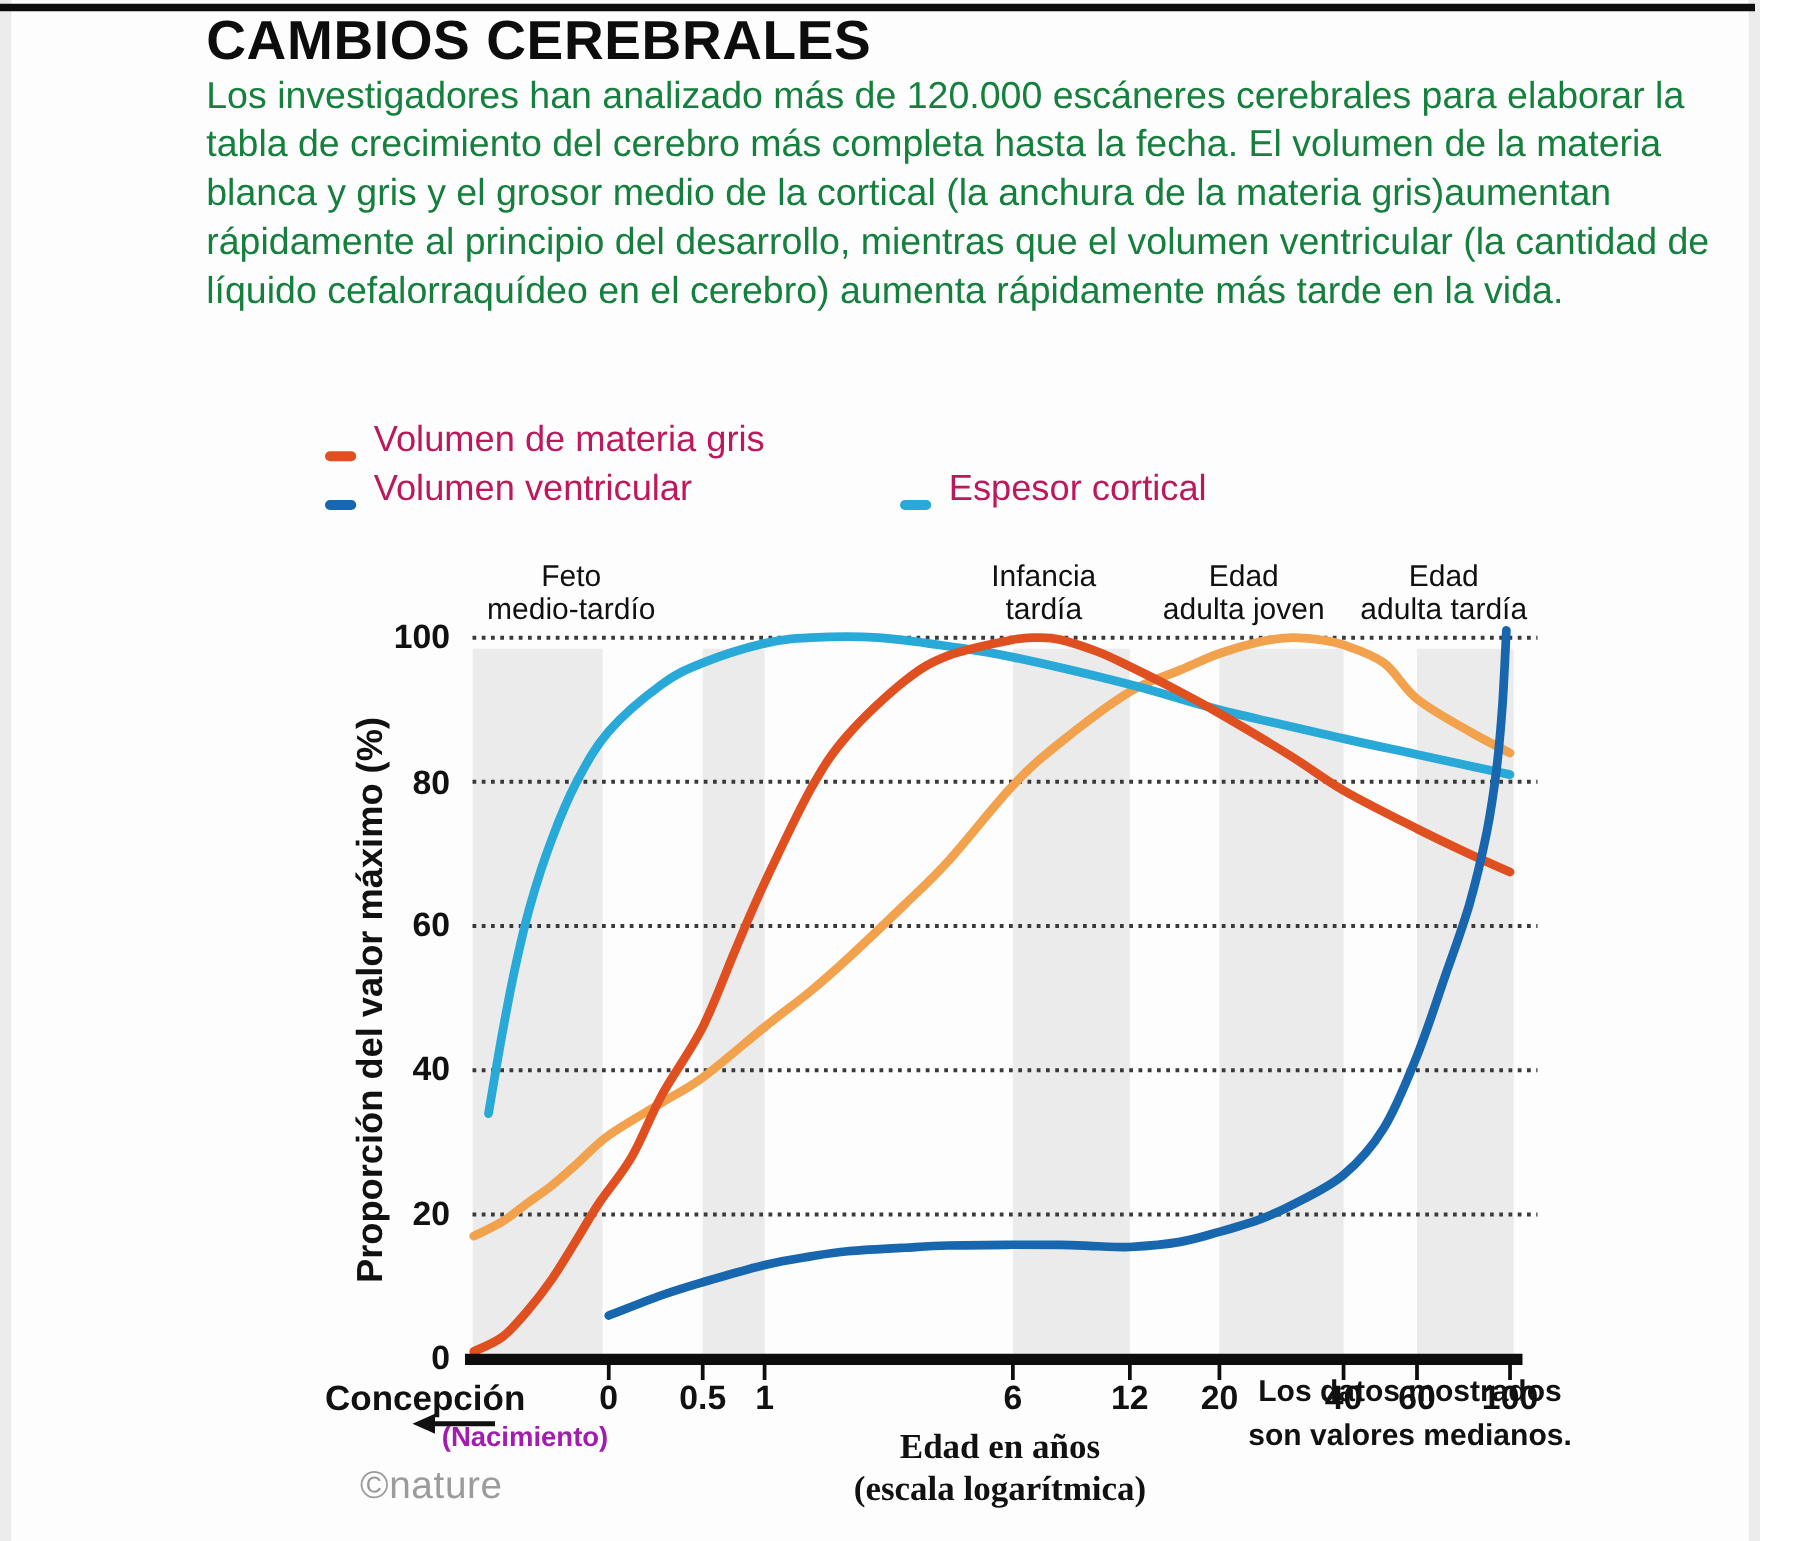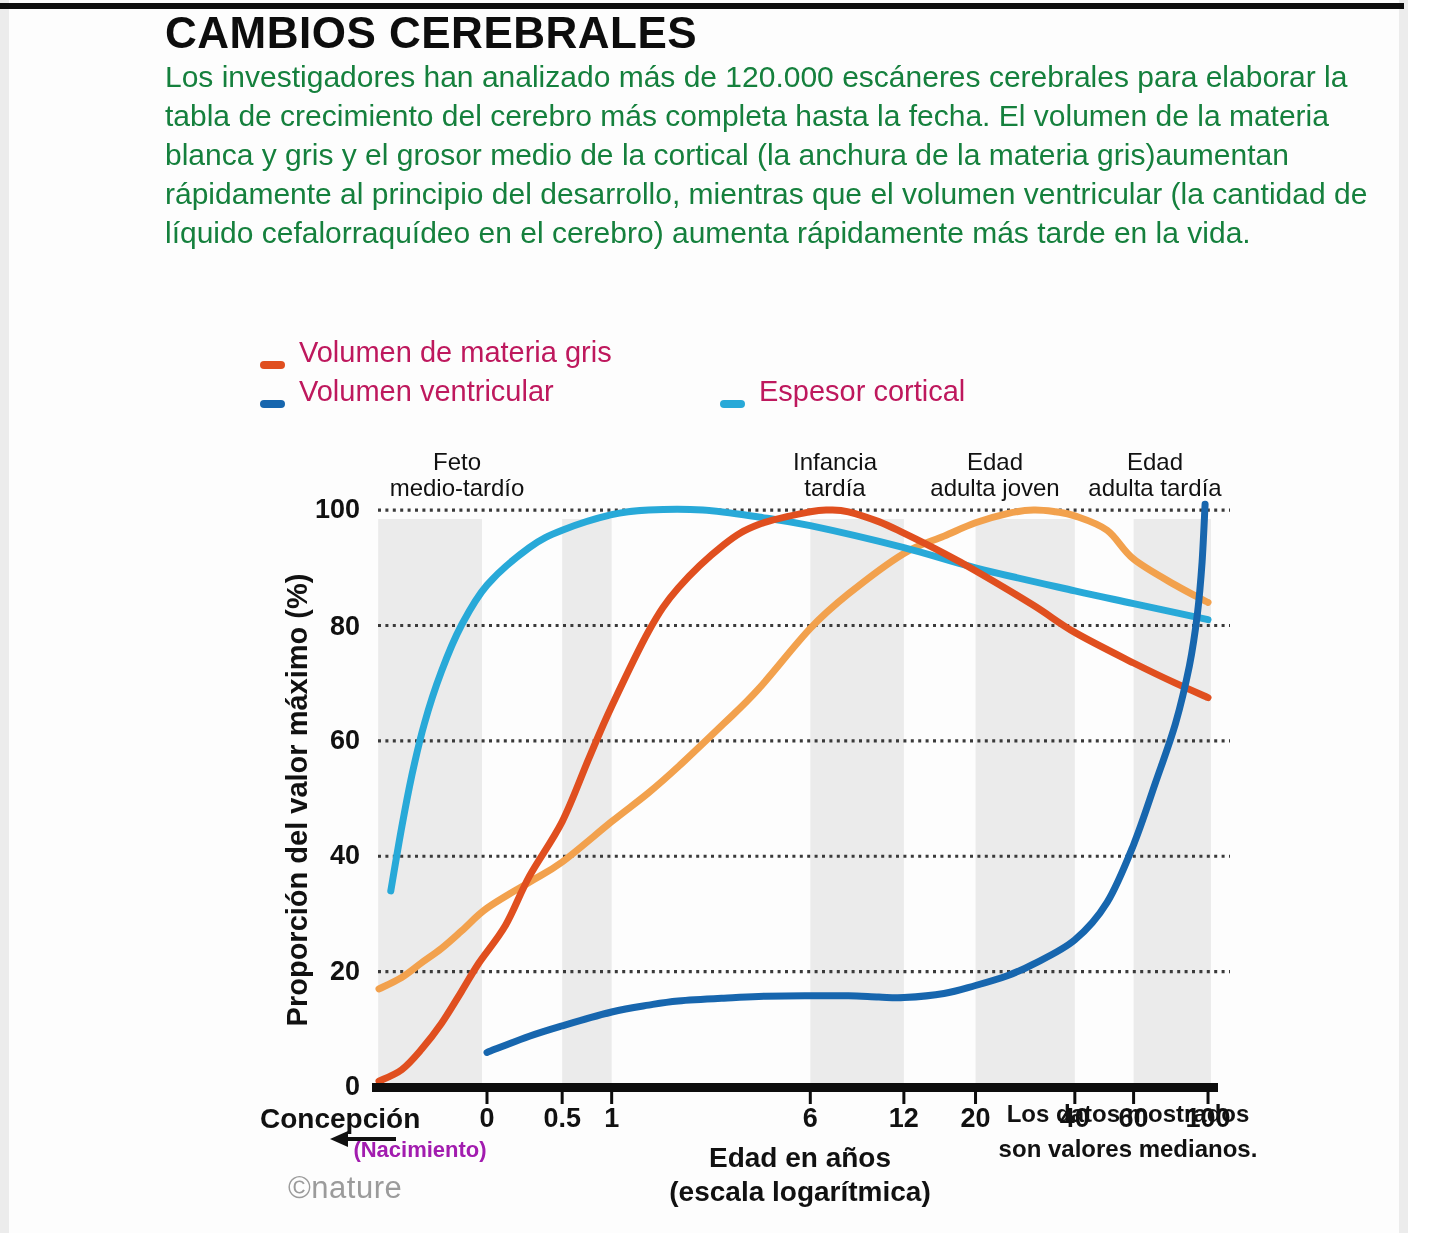--- a/index.html
+++ b/index.html
@@ -42,21 +42,21 @@
   .conception{
     position:absolute;left:212px;top:1103px;width:160px;
     font-size:28px;font-weight:bold;color:#111;margin-left:48px;
   }
   .birth{
     position:absolute;left:420px;top:1137px;transform:translateX(-50%);
     font-size:22px;font-weight:bold;color:#a21caf;white-space:nowrap;
   }
   .x-axis-title{
     position:absolute;left:800px;top:1141px;transform:translateX(-50%);
-    text-align:center;font-size:28px;font-weight:bold;color:#111;line-height:34px;white-space:nowrap;
+    text-align:center;font-size:28px;font-weight:bold;color:#111;line-height:34px;white-space:nowrap;font-family:Liberation Serif, serif;
   }
   .median-note{
     position:absolute;left:1128px;top:1096px;transform:translateX(-50%);
     text-align:center;font-size:24px;font-weight:bold;color:#111;line-height:35px;white-space:nowrap;
   }
   .credit{
     position:absolute;left:288px;top:1170px;
     font-size:31px;color:#9b9b9b;letter-spacing:.5px;
   }
 </style>

